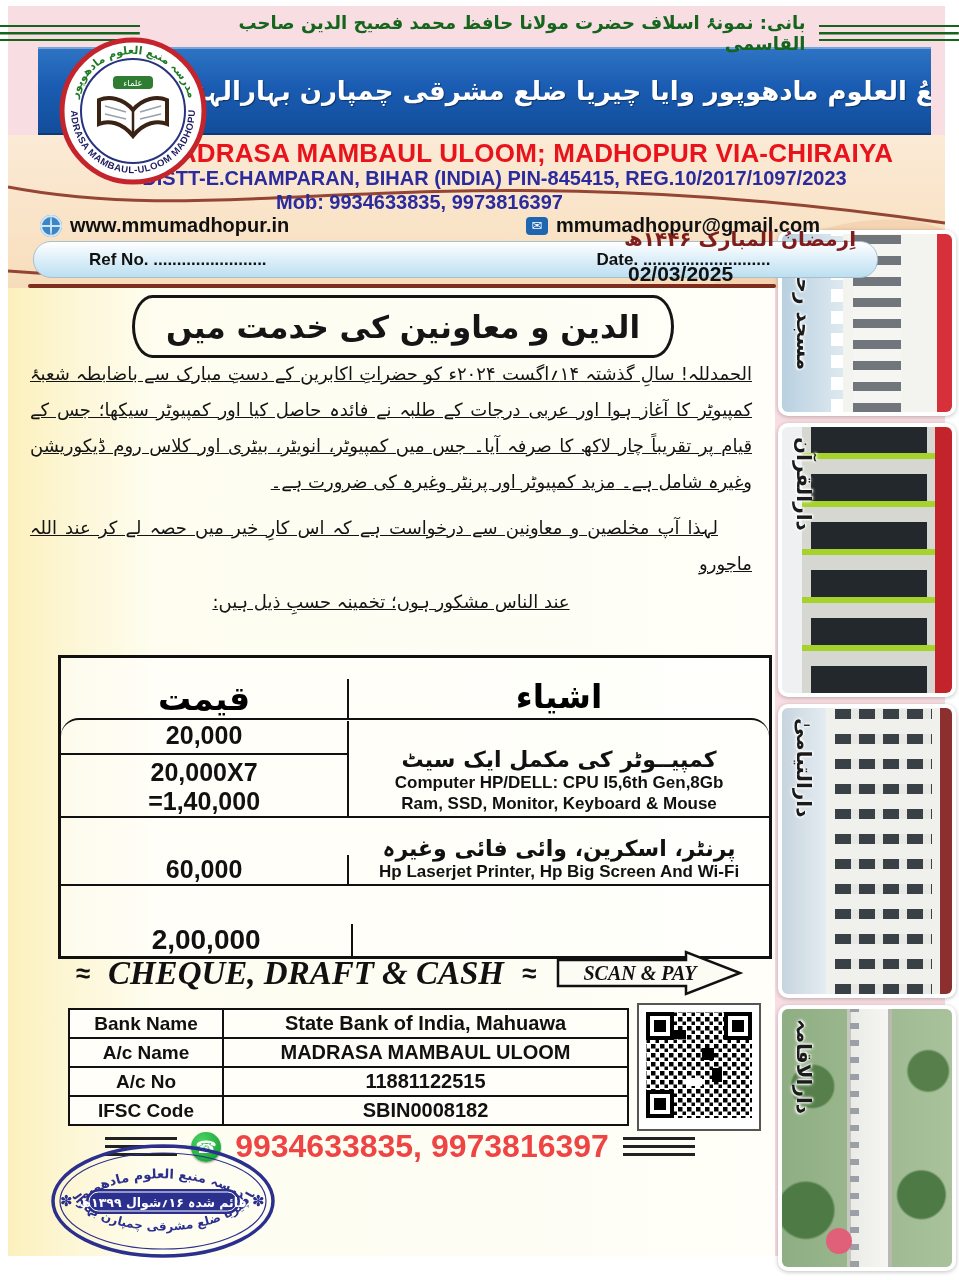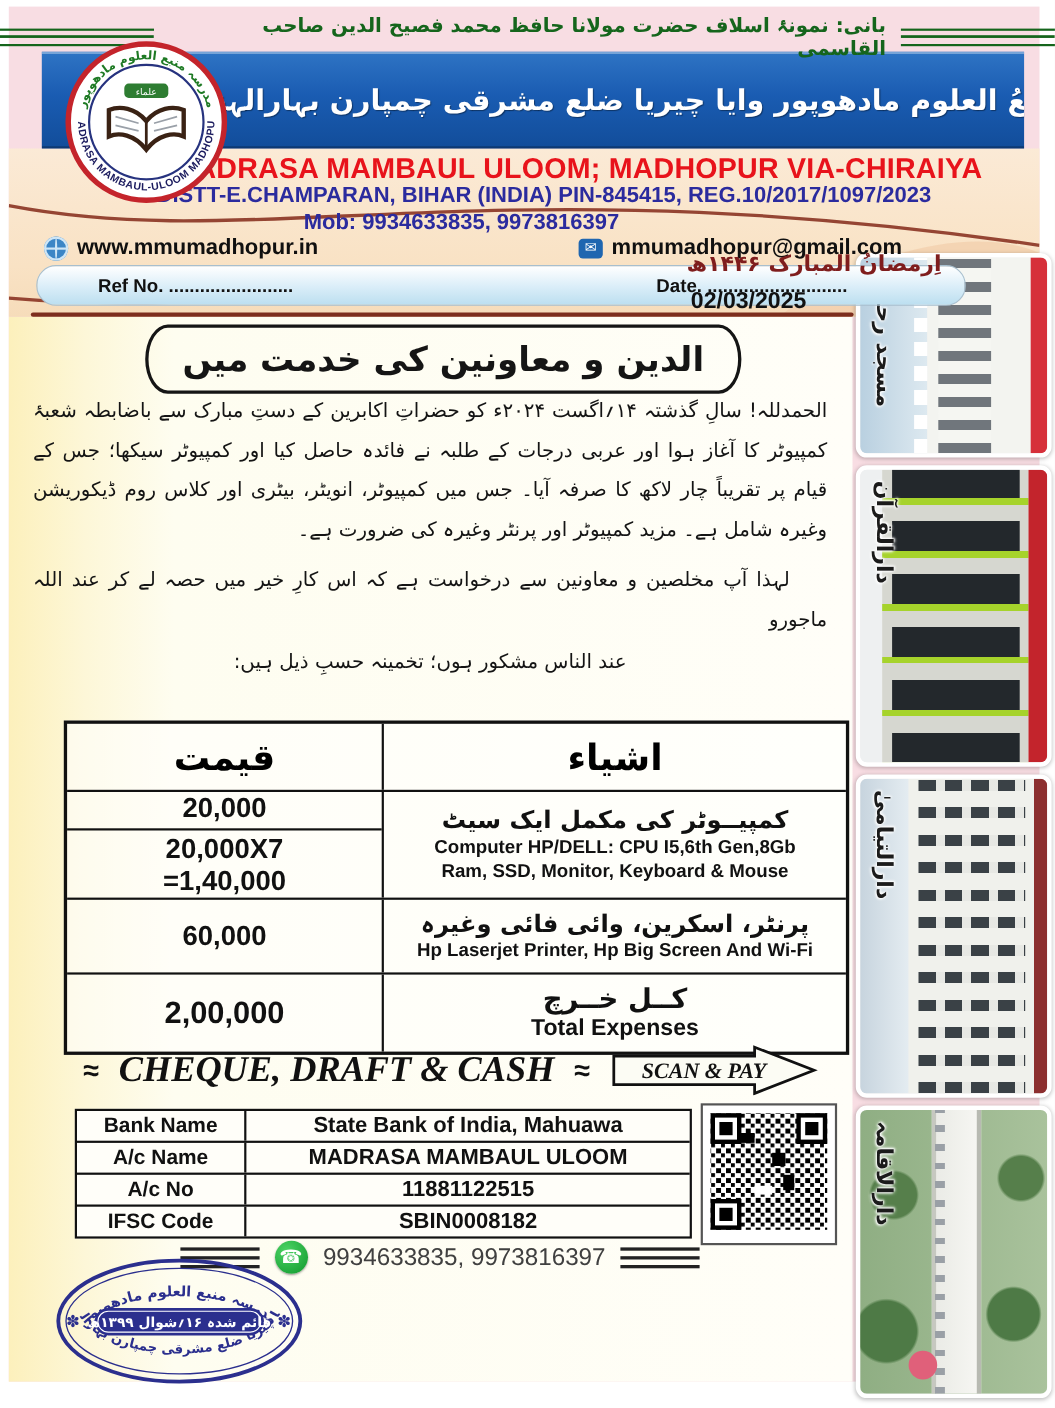--- a/index.html
+++ b/index.html
@@ -52,62 +52,62 @@
   .dateval{position:absolute;left:628px;top:262px;font-size:21px;font-weight:bold;color:#111;z-index:6;}
   .brownrule{position:absolute;left:28px;top:284px;width:748px;height:4px;background:#7d2e1e;
              border-radius:2px;z-index:5;}
 
   
   .content{position:absolute;left:8px;top:288px;width:767px;height:968px;
            background:linear-gradient(90deg,#fcf0bc 0px,#fdf7d8 70px,#fefdf0 150px,#fffef8 100%);z-index:1;}
   .headbox{position:absolute;left:132px;top:295px;width:536px;height:57px;border:3.5px solid #151515;
            border-radius:30px/46px;display:flex;align-items:center;justify-content:center;
            font-size:31px;font-weight:bold;color:#151515;z-index:3;background:transparent;}
-  .letterbody{position:absolute;left:30px;top:356px;width:722px;z-index:3;color:#141414;}
+  .letterbody{position:absolute;left:30px;top:356px;width:722px;z-index:3;color:#141414;text-decoration:underline;}
   .letterbody p{margin:0;font-size:18px;line-height:2.0;text-align:justify;font-weight:500;}
   .p2start{margin-top:10px !important;text-indent:34px;}
   .p2end{text-align:center;font-size:18px;line-height:2.0;margin-top:2px;}
 
   
   .itable{position:absolute;left:58px;top:655px;width:708px;border:3px solid #111;z-index:3;
           background:rgba(255,255,253,.6);}
-  .trow{display:flex;border-top:2.5px solid #111;}
+  .trow{display:flex;border-top:2.5px solid #111;align-items:flex-end;}
   .trow:first-child{border-top:none;}
   .cprice{width:41%;border-right:2.5px solid #111;display:flex;flex-direction:column;
           align-items:center;justify-content:center;}
   .citem{width:59%;display:flex;flex-direction:column;align-items:center;justify-content:center;padding:2px 4px;}
   .hd .cprice,.hd .citem{font-weight:bold;}
   .hd{height:60px;}
   .hd .ur{font-size:33px;font-weight:bold;}
   .num{font-weight:bold;font-size:25px;color:#111;}
   .pdivide{width:100%;border-top:2.5px solid #111;margin:3px 0;}
   .itemur{font-size:22px;font-weight:bold;color:#111;}
   .itemen{font-size:17px;font-weight:bold;color:#111;line-height:1.25;text-align:center;}
-  .r1{height:96px;} .r2{height:66px;} .r3{height:70px;}
+  .r1{height:96px;border-radius:18px;} .r2{height:66px;} .r3{height:70px;}
 
   
   .payrow{position:absolute;left:60px;top:950px;width:700px;display:flex;align-items:center;
           justify-content:center;gap:18px;z-index:3;}
   .chq{font-family:"Liberation Serif",serif;font-style:italic;font-weight:bold;font-size:33px;color:#111;}
   .chqdeco{font-size:26px;font-weight:bold;color:#111;}
   .banktable{position:absolute;left:68px;top:1008px;width:557px;border:2.5px solid #111;z-index:3;background:#fffef9;}
   .brow{display:flex;border-top:2px solid #111;height:27px;}
   .brow:first-child{border-top:none;}
   .blabel{width:152px;border-right:2px solid #111;display:flex;align-items:center;justify-content:center;
           font-weight:bold;font-size:19px;color:#111;}
   .bvalue{flex:1;display:flex;align-items:center;justify-content:center;font-weight:bold;font-size:20px;color:#111;}
   .qr{position:absolute;left:637px;top:1003px;z-index:3;border:2px solid #555;background:#fff;padding:3px;}
   .phones{position:absolute;left:40px;top:1128px;width:720px;display:flex;align-items:center;
           justify-content:center;gap:14px;z-index:3;}
   .tri2{width:72px;height:13px;border-top:3px solid #222;border-bottom:3px solid #222;
         background:linear-gradient(#222,#222) center/100% 3px no-repeat;}
   .wa{width:30px;height:30px;border-radius:50%;background:radial-gradient(circle at 35% 30%,#4cd364,#1ea63a 75%);
       color:#fff;display:flex;align-items:center;justify-content:center;font-size:17px;
       font-family:"DejaVu Sans",sans-serif;box-shadow:0 1px 2px rgba(0,0,0,.4);}
-  .phnum{font-size:22px;font-weight:normal;color:#404040;}
+  .phnum{font-size:32px;font-weight:bold;color:#ef4444;}
   .stamp{position:absolute;left:48px;top:1142px;z-index:3;}
 
   
   .sidebar{position:absolute;left:778px;top:230px;width:178px;display:flex;flex-direction:column;
            gap:7px;z-index:3;}
   .ph{position:relative;border:4px solid #fff;border-radius:10px;overflow:hidden;
       box-shadow:0 1px 4px rgba(0,0,0,.25);background:#eee;}
   .ph>div{position:absolute;top:0;bottom:0;}
   .p1{height:178px;} .p2{height:266px;} .p3{height:286px;} .p4{height:258px;}
   .vlabel{position:absolute;left:34px;top:10px;transform:rotate(90deg);transform-origin:top left;
@@ -248,24 +248,20 @@
         <span class="num">60,000</span>
       </div>
       <div class="citem">
         <span class="itemur ur">پرنٹر، اسکرین، وائی فائی وغیرہ</span>
         <span class="itemen">Hp Laserjet Printer, Hp Big Screen And Wi-Fi</span>
       </div>
     </div>
     <div class="trow r3">
       <div class="cprice">
         <span class="num" style="font-size:28px">2,00,000</span>
-      </div>
-      <div class="citem">
-        <span class="itemur ur" style="font-size:25px">کــل خــرچ</span>
-        <span class="itemen" style="font-size:21px">Total Expenses</span>
       </div>
     </div>
   </div>
 
   <div class="payrow">
     <span class="chqdeco">≈</span>
     <span class="chq">CHEQUE, DRAFT &amp; CASH</span>
     <span class="chqdeco">≈</span>
     <svg width="190" height="46" viewBox="0 0 190 46">
       <polygon points="4,10 132,10 132,2 186,23 132,44 132,36 4,36" fill="#fcfcf4" stroke="#111" stroke-width="2.5"></polygon>

